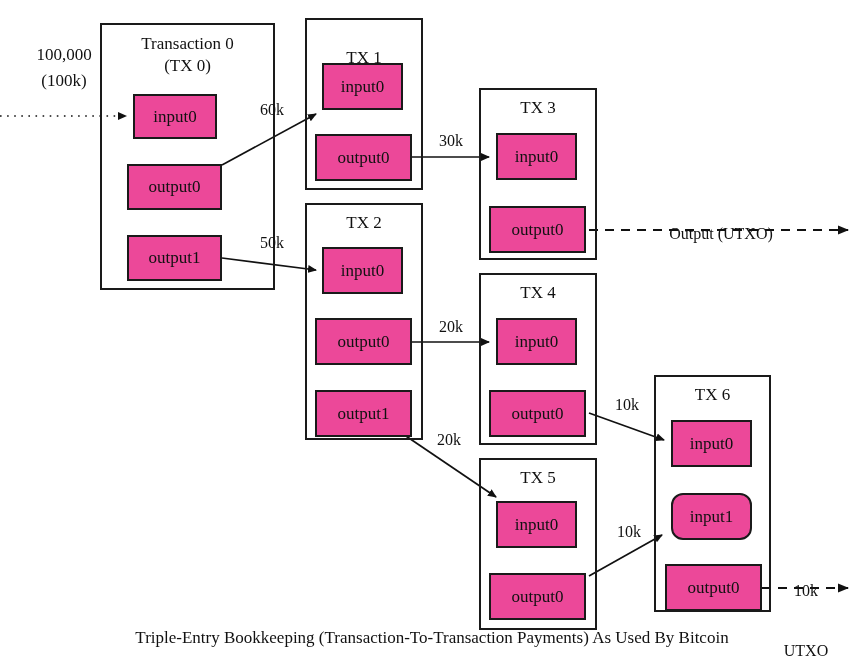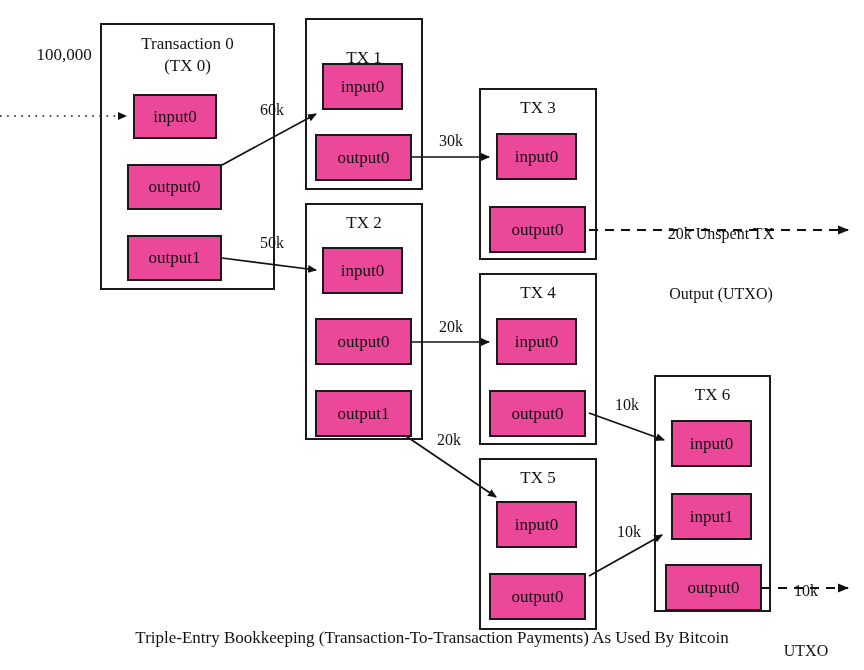--- a/index.html
+++ b/index.html
@@ -127,20 +127,21 @@
       <line x1="589" y1="230" x2="848" y2="230" stroke="#111111" stroke-width="1.8" stroke-dasharray="9 7" marker-end="url(#ahd)"></line>
     </g>
 
     <g>
       <line x1="762" y1="588" x2="848" y2="588" stroke="#111111" stroke-width="1.8" stroke-dasharray="9 7" marker-end="url(#ahd)"></line>
     </g>
   </svg>
 
   <div class="left-note" style="left:14px; top:42px; width:100px;">
     <div>100,000</div>
+    <div>(100k)</div>
   </div>
 
   <div class="tx-box" style="left:100px; top:23px; width:175px; height:267px;">
     <div class="tx-title" style="top:8px;">Transaction 0</div>
     <div class="tx-title" style="top:30px;">(TX 0)</div>
   </div>
   <div class="slot" style="left:133px; top:94px; width:84px; height:45px;">input0</div>
   <div class="slot" style="left:127px; top:164px; width:95px; height:46px;">output0</div>
   <div class="slot" style="left:127px; top:235px; width:95px; height:46px;">output1</div>
 
@@ -172,33 +173,32 @@
   <div class="tx-box" style="left:479px; top:458px; width:118px; height:172px;">
     <div class="tx-title" style="top:7px;">TX 5</div>
   </div>
   <div class="slot" style="left:496px; top:501px; width:81px; height:47px;">input0</div>
   <div class="slot" style="left:489px; top:573px; width:97px; height:47px;">output0</div>
 
   <div class="tx-box" style="left:654px; top:375px; width:117px; height:237px;">
     <div class="tx-title" style="top:7px;">TX 6</div>
   </div>
   <div class="slot" style="left:671px; top:420px; width:81px; height:47px;">input0</div>
-  <div class="slot" style="left:671px; top:493px; width:81px; height:47px;">input1</div>
+  <div class="slot" style="left:671px; top:493px; width:81px; height:47px;border-radius:12px;">input1</div>
   <div class="slot" style="left:665px; top:564px; width:97px; height:47px;">output0</div>
 
   <div class="edge-label" style="left:247px; top:100px; width:50px;">60k</div>
   <div class="edge-label" style="left:247px; top:233px; width:50px;">50k</div>
   <div class="edge-label" style="left:426px; top:131px; width:50px;">30k</div>
   <div class="edge-label" style="left:426px; top:317px; width:50px;">20k</div>
   <div class="edge-label" style="left:424px; top:430px; width:50px;">20k</div>
   <div class="edge-label" style="left:602px; top:395px; width:50px;">10k</div>
   <div class="edge-label" style="left:604px; top:522px; width:50px;">10k</div>
 
   <div class="edge-label" style="left:626px; top:184px; width:190px;">
-    <div>20k Unspent TX</div>
     <div>Output (UTXO)</div>
   </div>
   <div class="edge-label" style="left:770px; top:541px; width:72px;">
     <div>10k</div>
     <div>UTXO</div>
   </div>
 
   <div class="caption" style="top:628px;">Triple-Entry Bookkeeping (Transaction-To-Transaction Payments) As Used By Bitcoin</div>
 
 </div>

